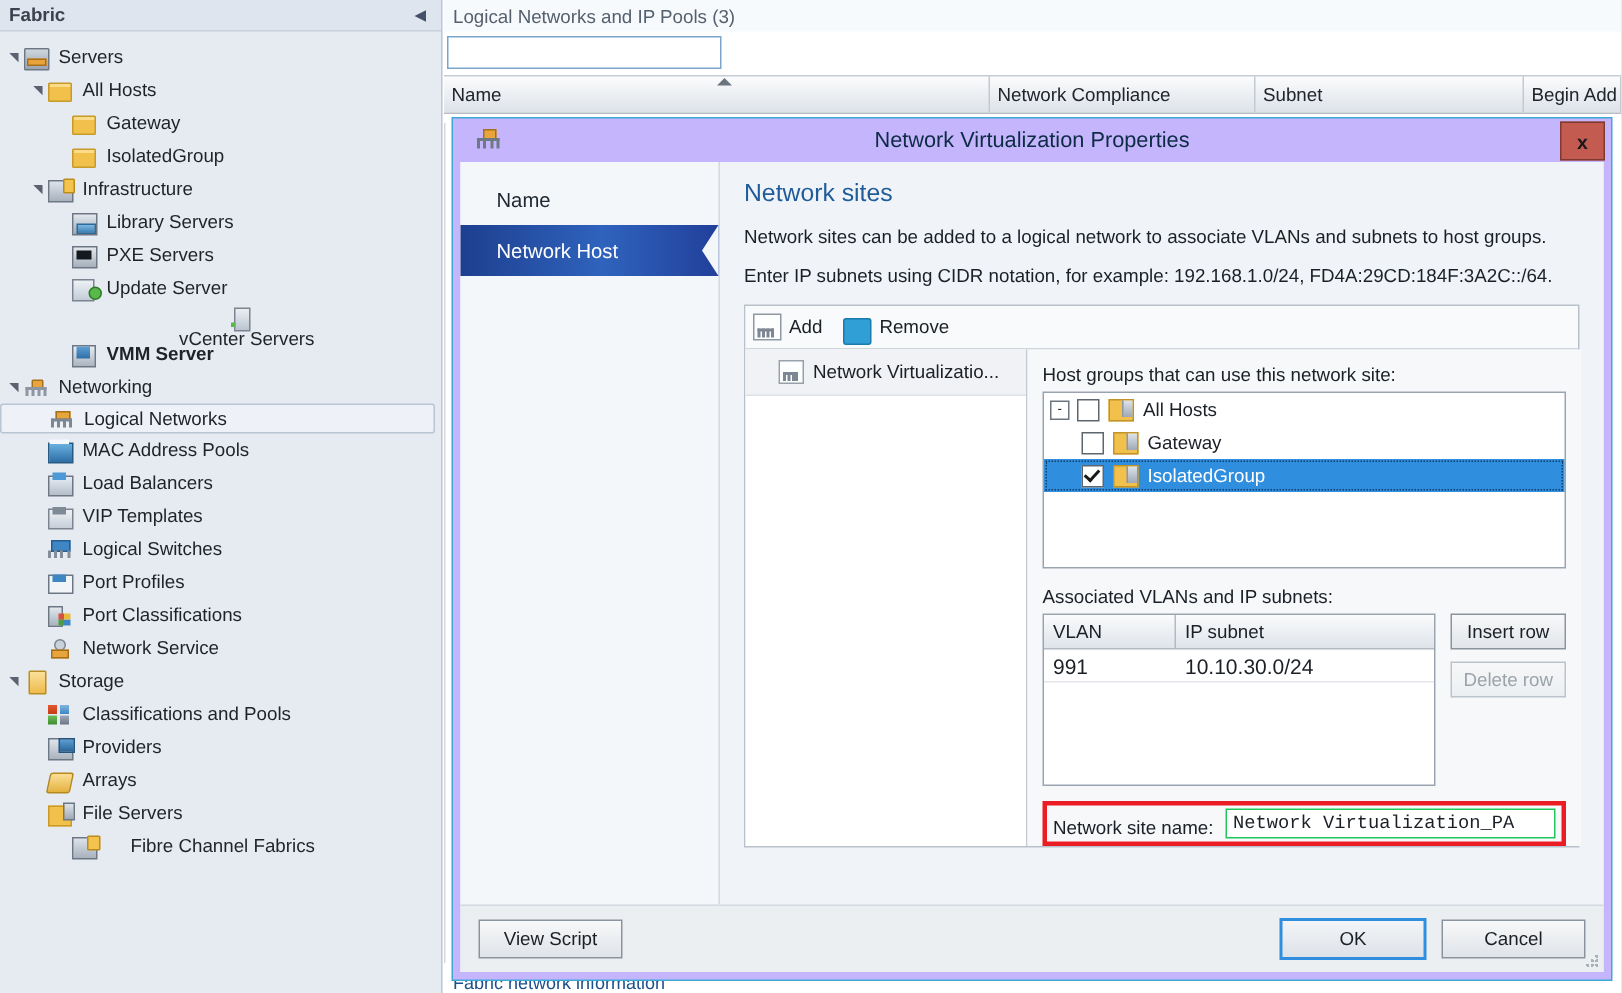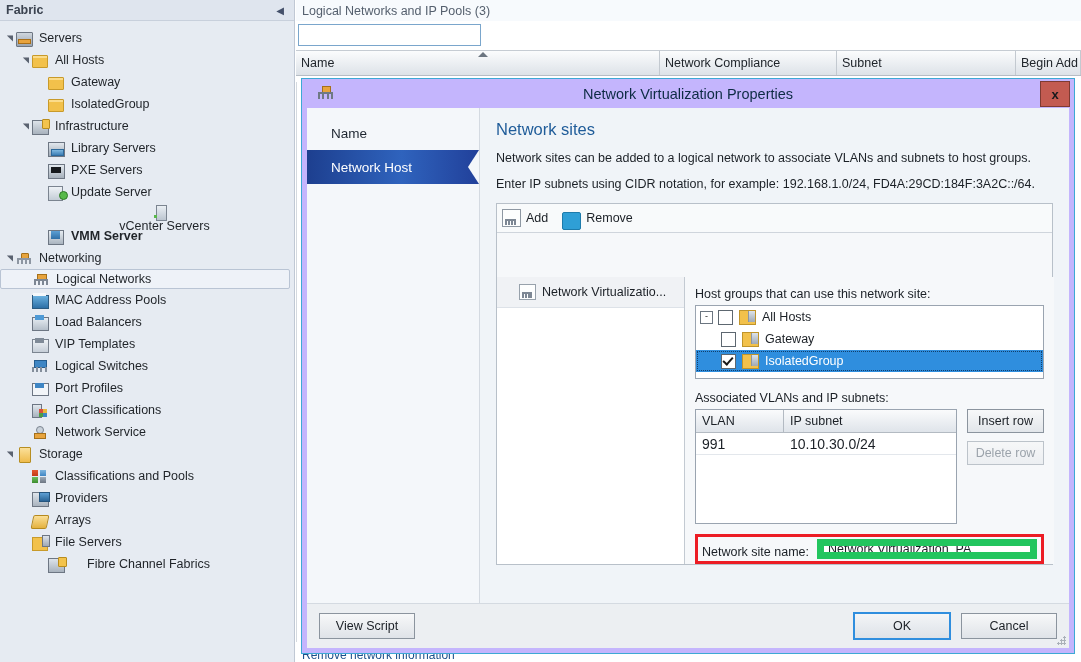--- a/index.html
+++ b/index.html
@@ -131,21 +131,21 @@
   .ti-add{background:#fdfefe;border:1px solid #8e98a3;}
   .ti-add:before{content:"";position:absolute;left:2px;bottom:1px;width:11px;height:6px;
     background:
       linear-gradient(#7d8794,#7d8794) 0 0/2px 6px no-repeat,
       linear-gradient(#7d8794,#7d8794) 3px 0/2px 6px no-repeat,
       linear-gradient(#7d8794,#7d8794) 6px 0/2px 6px no-repeat,
       linear-gradient(#7d8794,#7d8794) 9px 0/2px 6px no-repeat,
       linear-gradient(#7d8794,#7d8794) 0 0/11px 2px no-repeat;}
   .ti-add:after{content:"";position:absolute;left:-1px;top:-2px;color:#f0b400;font-size:13px;line-height:9px;}
   .ti-rem{width:16px;height:7px;margin-top:5px;background:#2f9fd6;border:1px solid #1d7bab;border-radius:2px;}
-  #panel-split{flex:1;display:flex;min-height:0;margin-top:44px;}
+  #panel-split{flex:1;display:flex;min-height:0;}
   #sitelist{width:187px;border-right:1px solid #c3cad2;background:#ffffff;flex:none;}
   .siterow{height:30px;display:flex;align-items:center;padding-left:22px;font-size:12.5px;color:#1b2026;background:#f0f2f5;border-bottom:1px solid #dde2e8;cursor:pointer;}
   .siterow .si{width:15px;height:14px;margin-right:6px;position:relative;background:#fdfefe;border:1px solid #97a1ab;}
   .siterow .si:after{content:"";position:absolute;left:2px;bottom:1px;width:10px;height:6px;
     background:
       linear-gradient(#7d8794,#7d8794) 0 0/2px 6px no-repeat,
       linear-gradient(#7d8794,#7d8794) 3px 0/2px 6px no-repeat,
       linear-gradient(#7d8794,#7d8794) 6px 0/2px 6px no-repeat,
       linear-gradient(#7d8794,#7d8794) 8px 0/2px 6px no-repeat,
       linear-gradient(#7d8794,#7d8794) 0 0/10px 2px no-repeat;}
@@ -167,21 +167,21 @@
   .vh1{width:88px;border-right:1px solid #b3bac2;}
   .vh2{flex:1;}
   .vrow{display:flex;height:21px;border-bottom:1px solid #e3e7ec;}
   .vrow div{display:flex;align-items:center;font-size:14px;color:#1b2026;padding-left:6px;box-sizing:border-box;}
   .vc1{width:88px;}
   .vc2{flex:1;}
   .sbtn{width:75px;height:22px;border:1px solid #8b949e;background:linear-gradient(#f7f8f9,#e2e6ea);font-size:12.5px;color:#1b2026;display:flex;align-items:center;justify-content:center;margin-bottom:8px;cursor:pointer;}
   .sbtn.disabled{color:#9ba3ab;border-color:#bcc3ca;background:linear-gradient(#f6f7f8,#eceff2);cursor:default;}
   #namerow{margin-top:10px;display:flex;align-items:flex-end;border:3px solid #ec1c24;padding:2px 4px;box-sizing:border-box;background:#f6f8fa;}
   #namerow .nlbl{font-size:12.5px;color:#1b2026;margin-right:8px;white-space:nowrap;}
-  #nameinput{flex:1;height:20px;border:7px solid #22c55e;background:#fff;font-size:12.5px;color:#1b2026;padding:0 4px;box-sizing:border-box;font-family:Liberation Sans, sans-serif;}
+  #nameinput{flex:1;height:20px;border:1px solid #22c55e;background:#fff;font-size:12.5px;color:#1b2026;padding:0 4px;box-sizing:border-box;font-family:Liberation Mono, monospace;}
   #dlg-footer{height:44px;flex:none;background:#eceff2;border-top:1px solid #d4dae1;display:flex;align-items:center;padding:0 12px;position:relative;}
   .fbtn{height:24px;min-width:74px;border:1px solid #8b949e;background:linear-gradient(#f7f8f9,#dfe3e8);font-size:12.5px;color:#1b2026;display:flex;align-items:center;justify-content:center;cursor:pointer;padding:0 10px;}
   .fbtn.primary{border:2px solid #2f8ede;background:linear-gradient(#f3f5f7,#dde2e8);}
   #footer-right{position:absolute;right:12px;display:flex;gap:10px;align-items:center;}
   #grip{position:absolute;right:2px;bottom:2px;width:10px;height:10px;
     background:
       radial-gradient(#a9b0b8 50%,transparent 51%) 0 6px/3px 3px no-repeat,
       radial-gradient(#a9b0b8 50%,transparent 51%) 3px 6px/3px 3px no-repeat,
       radial-gradient(#a9b0b8 50%,transparent 51%) 6px 6px/3px 3px no-repeat,
       radial-gradient(#a9b0b8 50%,transparent 51%) 3px 3px/3px 3px no-repeat,
@@ -387,21 +387,21 @@
         <span>Network Compliance</span>
       </div>
       <div class="gcol" style="width: 179px;">
         <span>Subnet</span>
       </div>
       <div class="gcol" style="width: 65px;">
         <span>Begin Add</span>
       </div>
     </div>
   <div id="grid-body"></div>
-  <div id="bottom-link">Remove network information</div>
+  <div id="bottom-link">Fabric network information</div>
 </div>
 
 <div id="dialog">
   <div id="dlg-title">
     <span class="dico"></span>
     <span class="dtxt">Network Virtualization Properties</span>
     <div id="dlg-close">x</div>
   </div>
 
   <div id="dlg-body">

